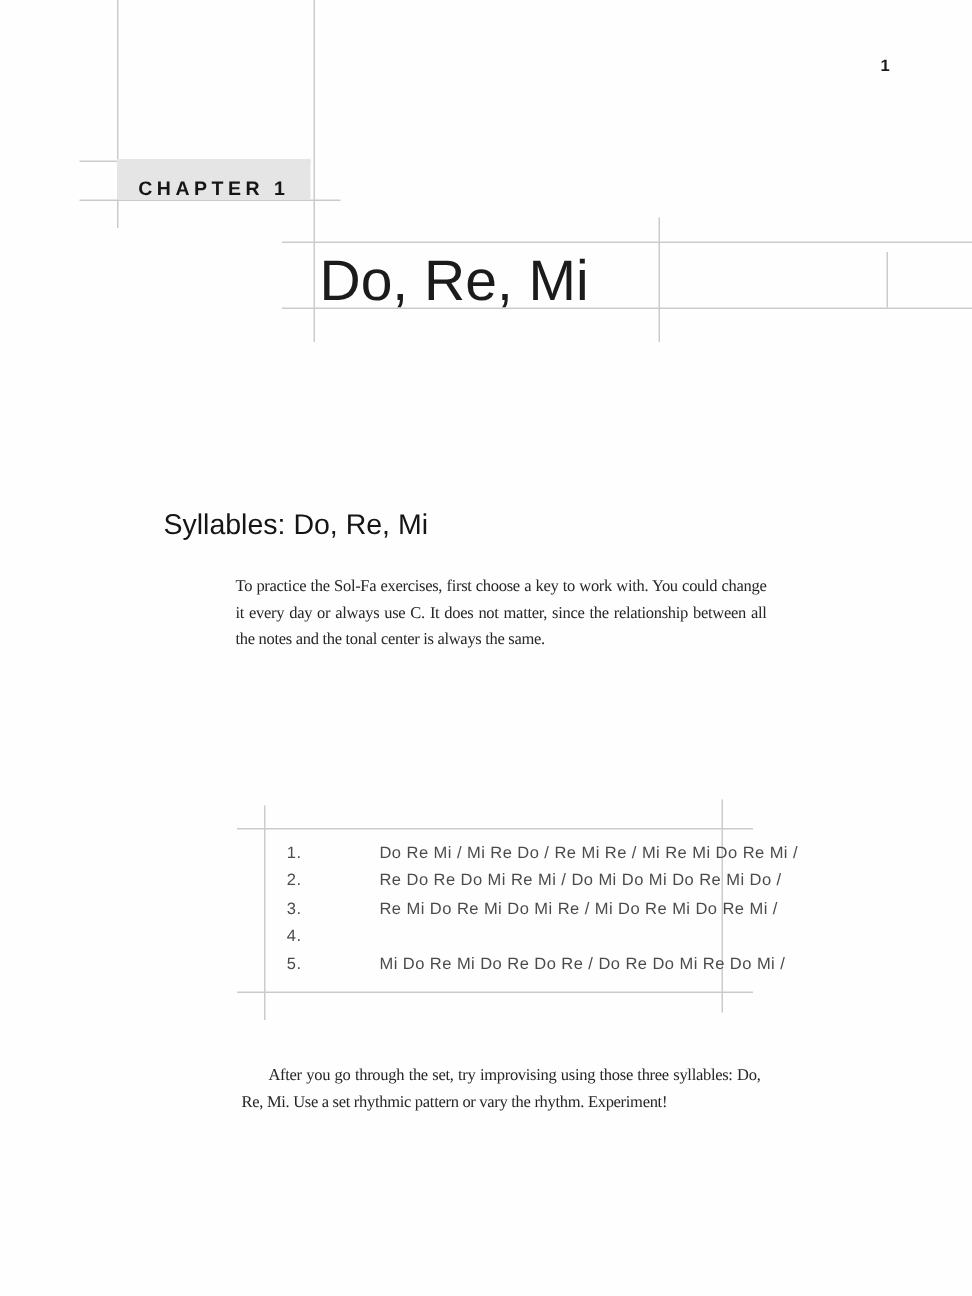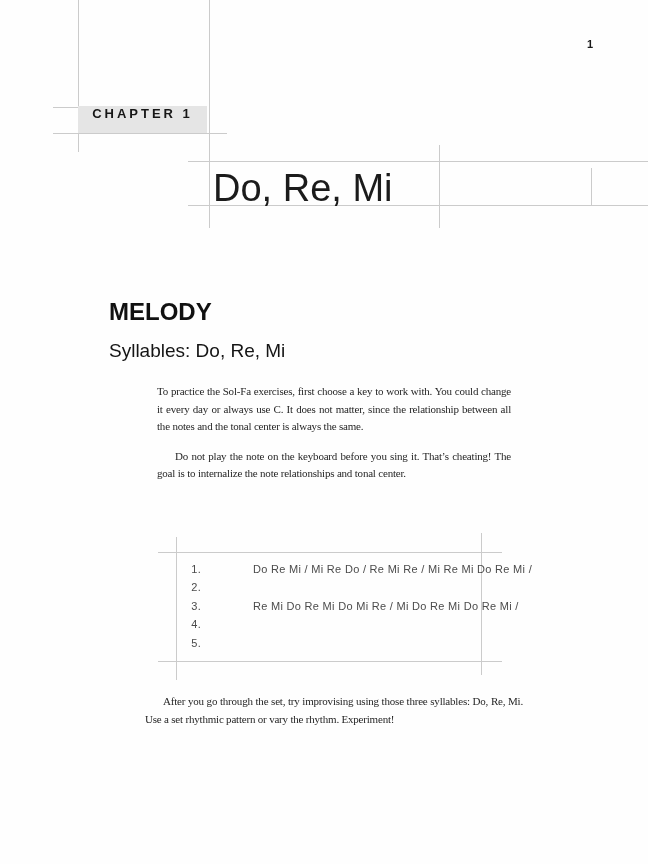--- a/index.html
+++ b/index.html
@@ -28,21 +28,21 @@
   .gl-h6{left:158px;top:661px;width:344px;}
 
   
   .page-number{
     position:absolute;left:583px;top:38px;width:14px;
     font-size:11px;font-weight:bold;text-align:center;color:#1a1a1a;
   }
   .chapter-box{
     position:absolute;left:78px;top:106px;width:129px;height:27px;
     background:#e5e5e5;
-    display:flex;align-items:flex-start;justify-content:center;
+    display:flex;align-items:flex-end;justify-content:center;
   }
   .chapter-label{
     font-size:13px;font-weight:bold;letter-spacing:3px;color:#161616;
     white-space:nowrap;
   }
   .chapter-title{
     position:absolute;left:213px;top:169px;
     font-size:38px;font-weight:400;color:#1b1b1b;letter-spacing:0px;
     line-height:1;white-space:nowrap;text-align:center;
   }
@@ -66,21 +66,21 @@
   }
   .body-block p{margin:12px;padding:0;}
   .body-block p.indent{text-indent:18px;}
 
   .closing-block{
     position:absolute;left:145px;top:693px;width:378px;
     font-family:"Liberation Serif",serif;
     font-size:11px;line-height:17.8px;letter-spacing:-0.2px;
     color:#262626;text-align:justify;
   }
-  .closing-block p{margin:0;text-indent:18px;}
+  .closing-block p{margin:16px;text-indent:18px;}
 
   
   .exercise-list{
     position:absolute;left:187px;top:560px;
     font-size:11px;line-height:18.4px;letter-spacing:0.3px;
     color:#4b4b4b;
   }
   .exercise-item{display:flex;}
   .exercise-num{width:14px;text-align:right;margin-right:12px;flex:none;}
   .exercise-text{white-space:nowrap;padding-left:40px;}
@@ -104,45 +104,45 @@
   <div class="gline h gl-h6"></div>
 
   <div class="page-number">1</div>
 
   <div class="chapter-box">
     <span class="chapter-label">CHAPTER 1</span>
   </div>
 
   <div class="chapter-title">Do, Re, Mi</div>
 
-  <div class="section-heading">MELODY</div>
   <div class="section-subheading">Syllables: Do, Re, Mi</div>
 
   <div class="body-block">
     <p>To practice the Sol-Fa exercises, first choose a key to work with. You could change it every day or always use C. It does not matter, since the relationship between all the notes and the tonal center is always the same.</p>
-    <p class="indent">Do not play the note on the keyboard before you sing it. That’s cheating! The goal is to internalize the note relationships and tonal center.</p>
   </div>
 
   <div class="exercise-list">
     <div class="exercise-item">
       <span class="exercise-num">1.</span>
       <span class="exercise-text">Do Re Mi / Mi Re Do / Re Mi Re / Mi Re Mi Do Re Mi /</span>
     </div>
     <div class="exercise-item">
       <span class="exercise-num">2.</span>
+      <span class="exercise-text">Re Do Re Do Mi Re Mi / Do Mi Do Mi Do Re Mi Do /</span>
     </div>
     <div class="exercise-item">
       <span class="exercise-num">3.</span>
       <span class="exercise-text">Re Mi Do Re Mi Do Mi Re / Mi Do Re Mi Do Re Mi /</span>
     </div>
     <div class="exercise-item">
       <span class="exercise-num">4.</span>
     </div>
     <div class="exercise-item">
       <span class="exercise-num">5.</span>
+      <span class="exercise-text">Mi Do Re Mi Do Re Do Re / Do Re Do Mi Re Do Mi /</span>
     </div>
   </div>
 
   <div class="closing-block">
     <p>After you go through the set, try improvising using those three syllables: Do, Re, Mi. Use a set rhythmic pattern or vary the rhythm. Experiment!</p>
   </div>
 
 </div>
 
 </body></html>

